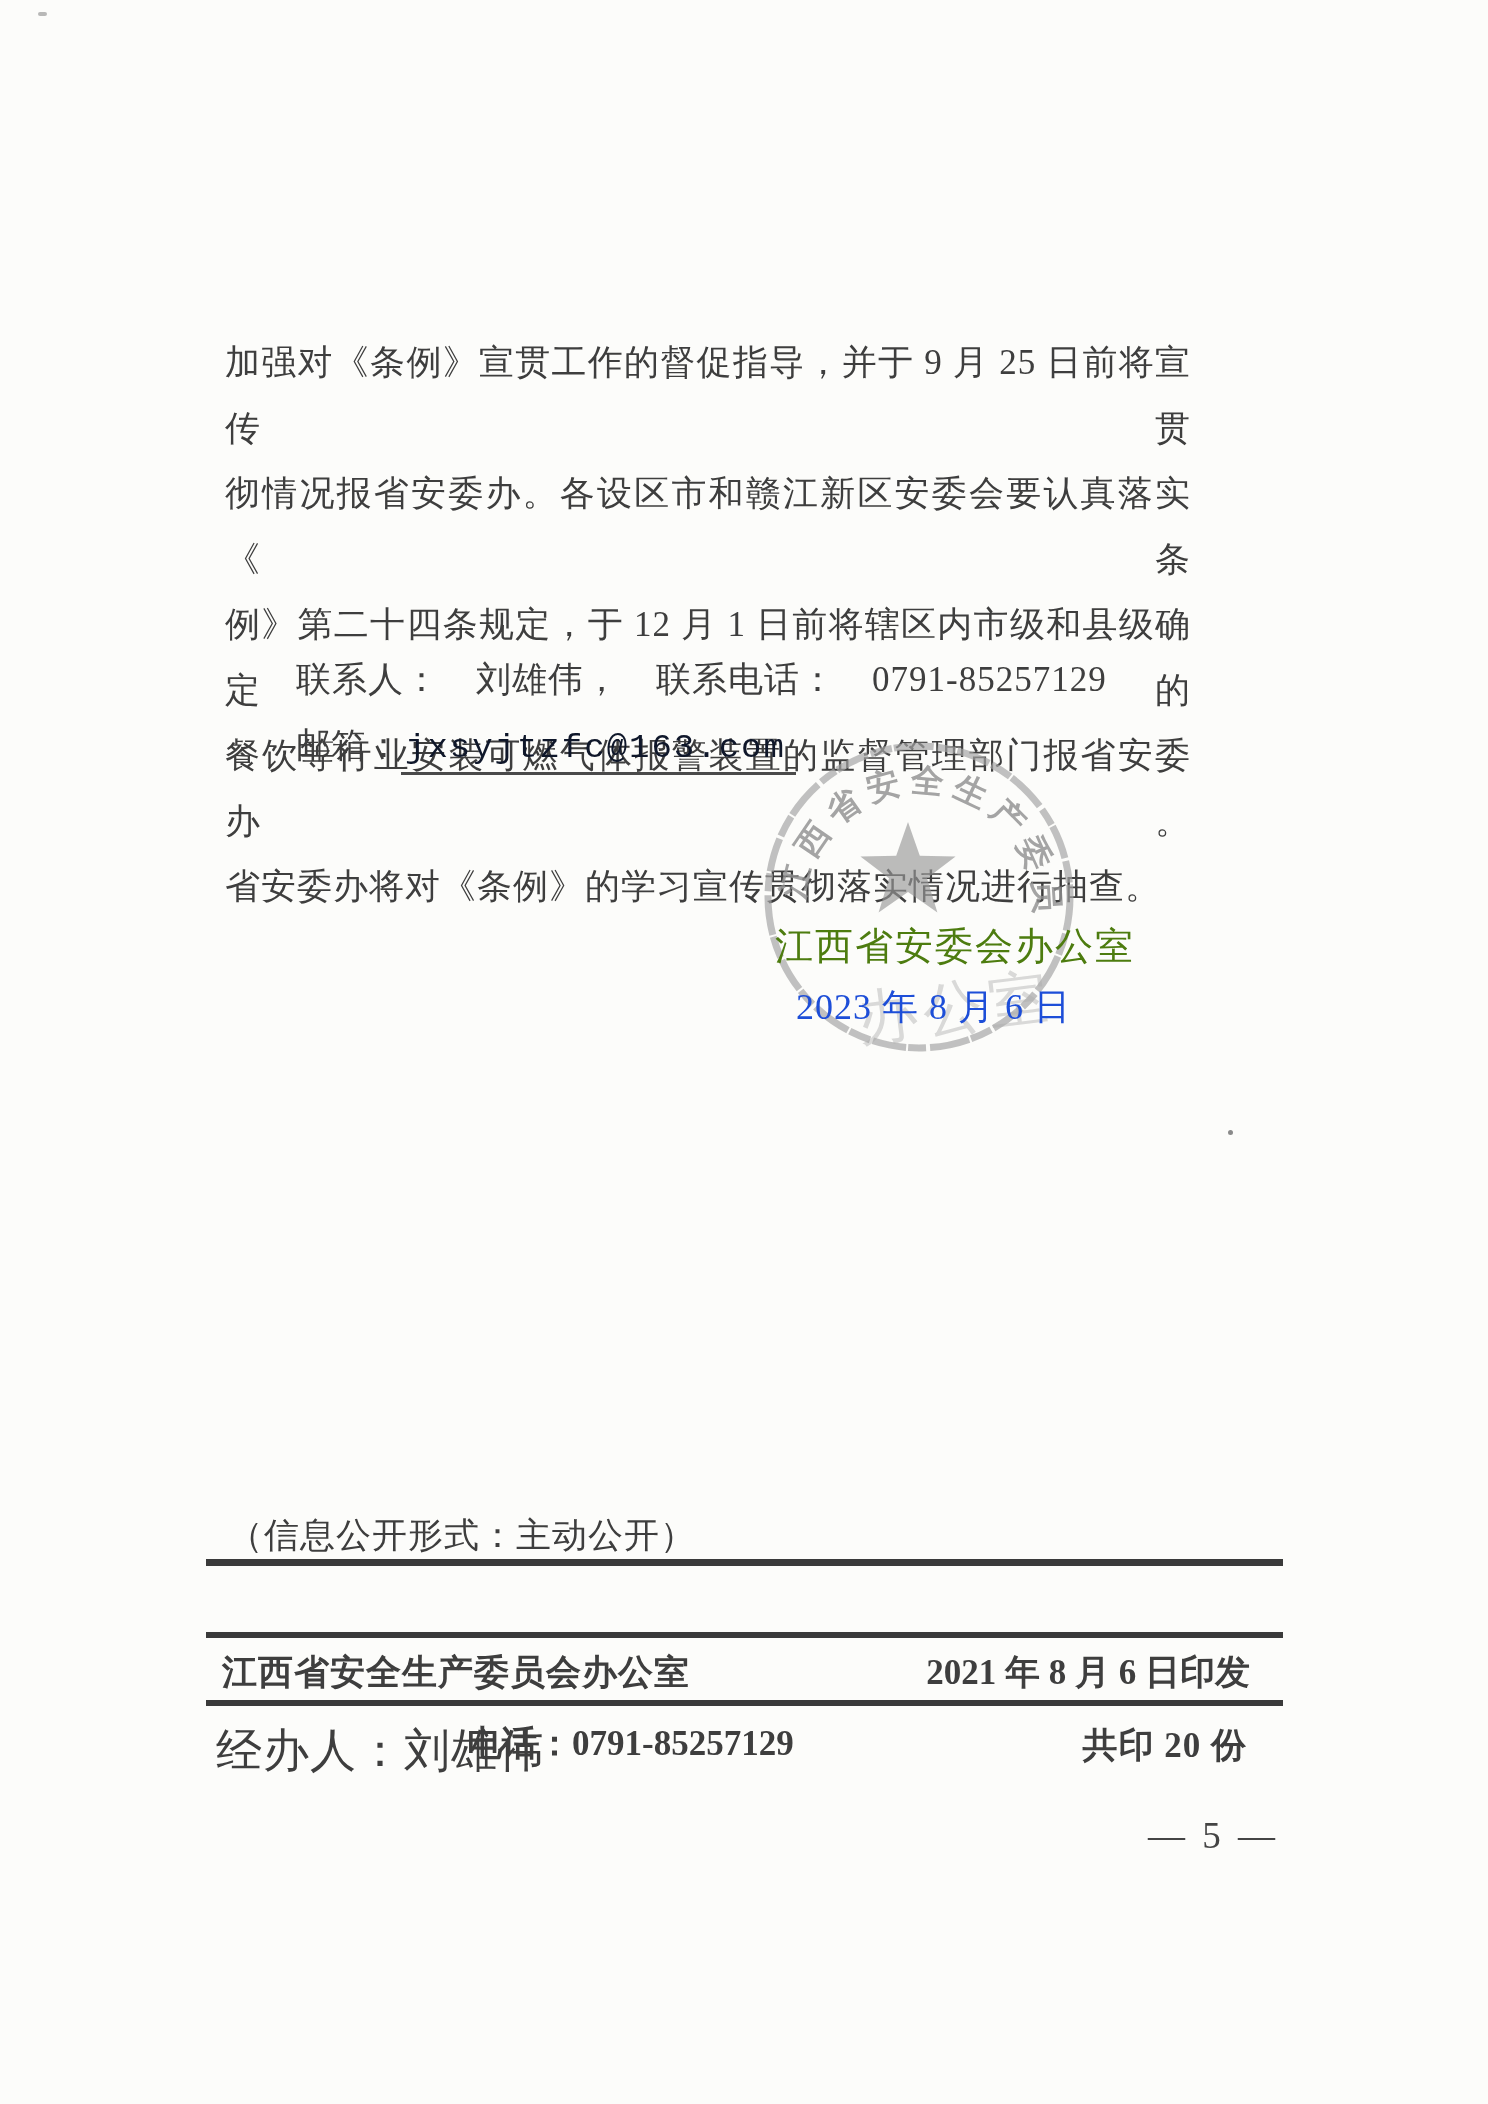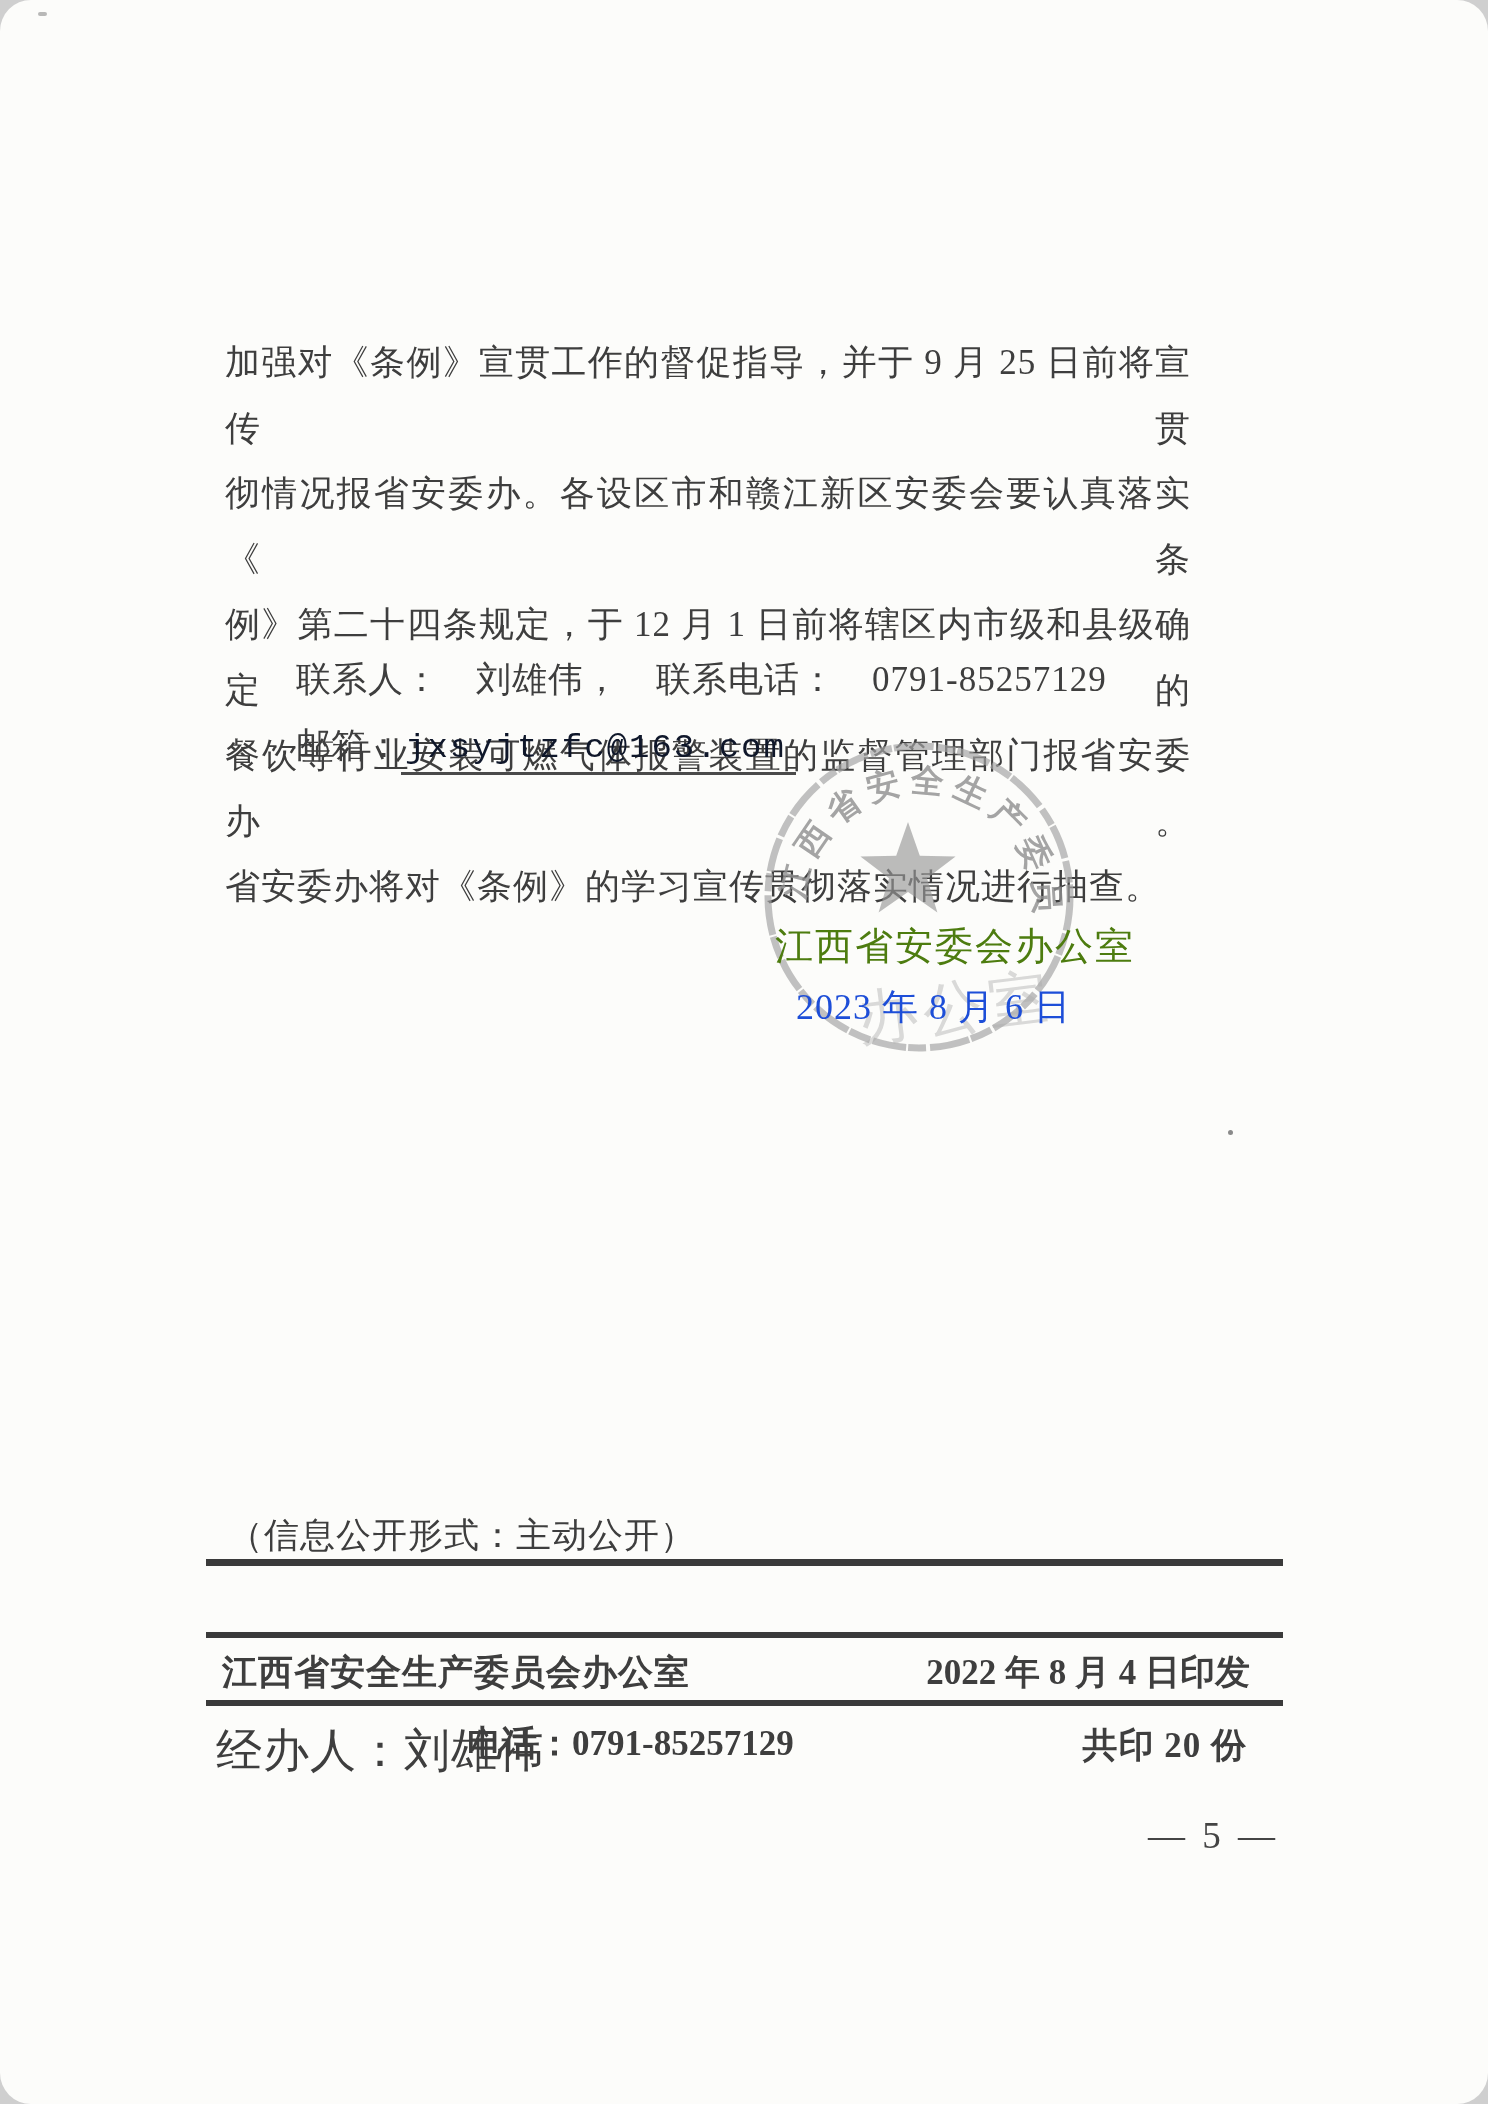--- a/index.html
+++ b/index.html
@@ -4,21 +4,20 @@
 <style>
   html,body { margin:0; padding:0; background:#cfcfcf; }
   .page {
     position:relative;
     width:1488px; height:2104px;
     margin:0 auto;
     background:#fcfcfa;
     overflow:hidden;
     font-family:"Liberation Serif","DejaVu Serif",serif;
     color:#3e3e3e;
-    border-radius:31px;
   }
   
   .para {
     position:absolute; left:225px; top:330px; width:966px;
     font-size:35px; line-height:65.5px;
     letter-spacing:1px;
   }
   .para .line { text-align:justify; }
   .para .jline { text-align-last:justify; }
   .contact-line {
@@ -131,21 +130,21 @@
     <text class="stamp-inner-text" x="200" y="292" text-anchor="middle" transform="rotate(-7 200 292)">办公室</text>
   </svg>
 
   <div class="sig-org">江西省安委会办公室</div>
   <div class="sig-date">2023 年 8 月 6 日</div>
 
   <div class="disclosure">（信息公开形式：主动公开）</div>
   <div class="rule rule-1"></div>
   <div class="rule rule-2"></div>
   <div class="issuer">江西省安全生产委员会办公室</div>
-  <div class="print-date">2022 年 8 月 4 日印发</div>
+  <div class="print-date">2021 年 8 月 6 日印发</div>
   <div class="rule rule-3"></div>
   <div class="handler">经办人：刘雄伟</div>
   <div class="phone">电话：0791-85257129</div>
   <div class="copies">共印 20 份</div>
 
   <div class="page-num">— 5 —</div>
 
   <div class="speck speck-1"></div>
   <div class="speck speck-2"></div>
 </div>

